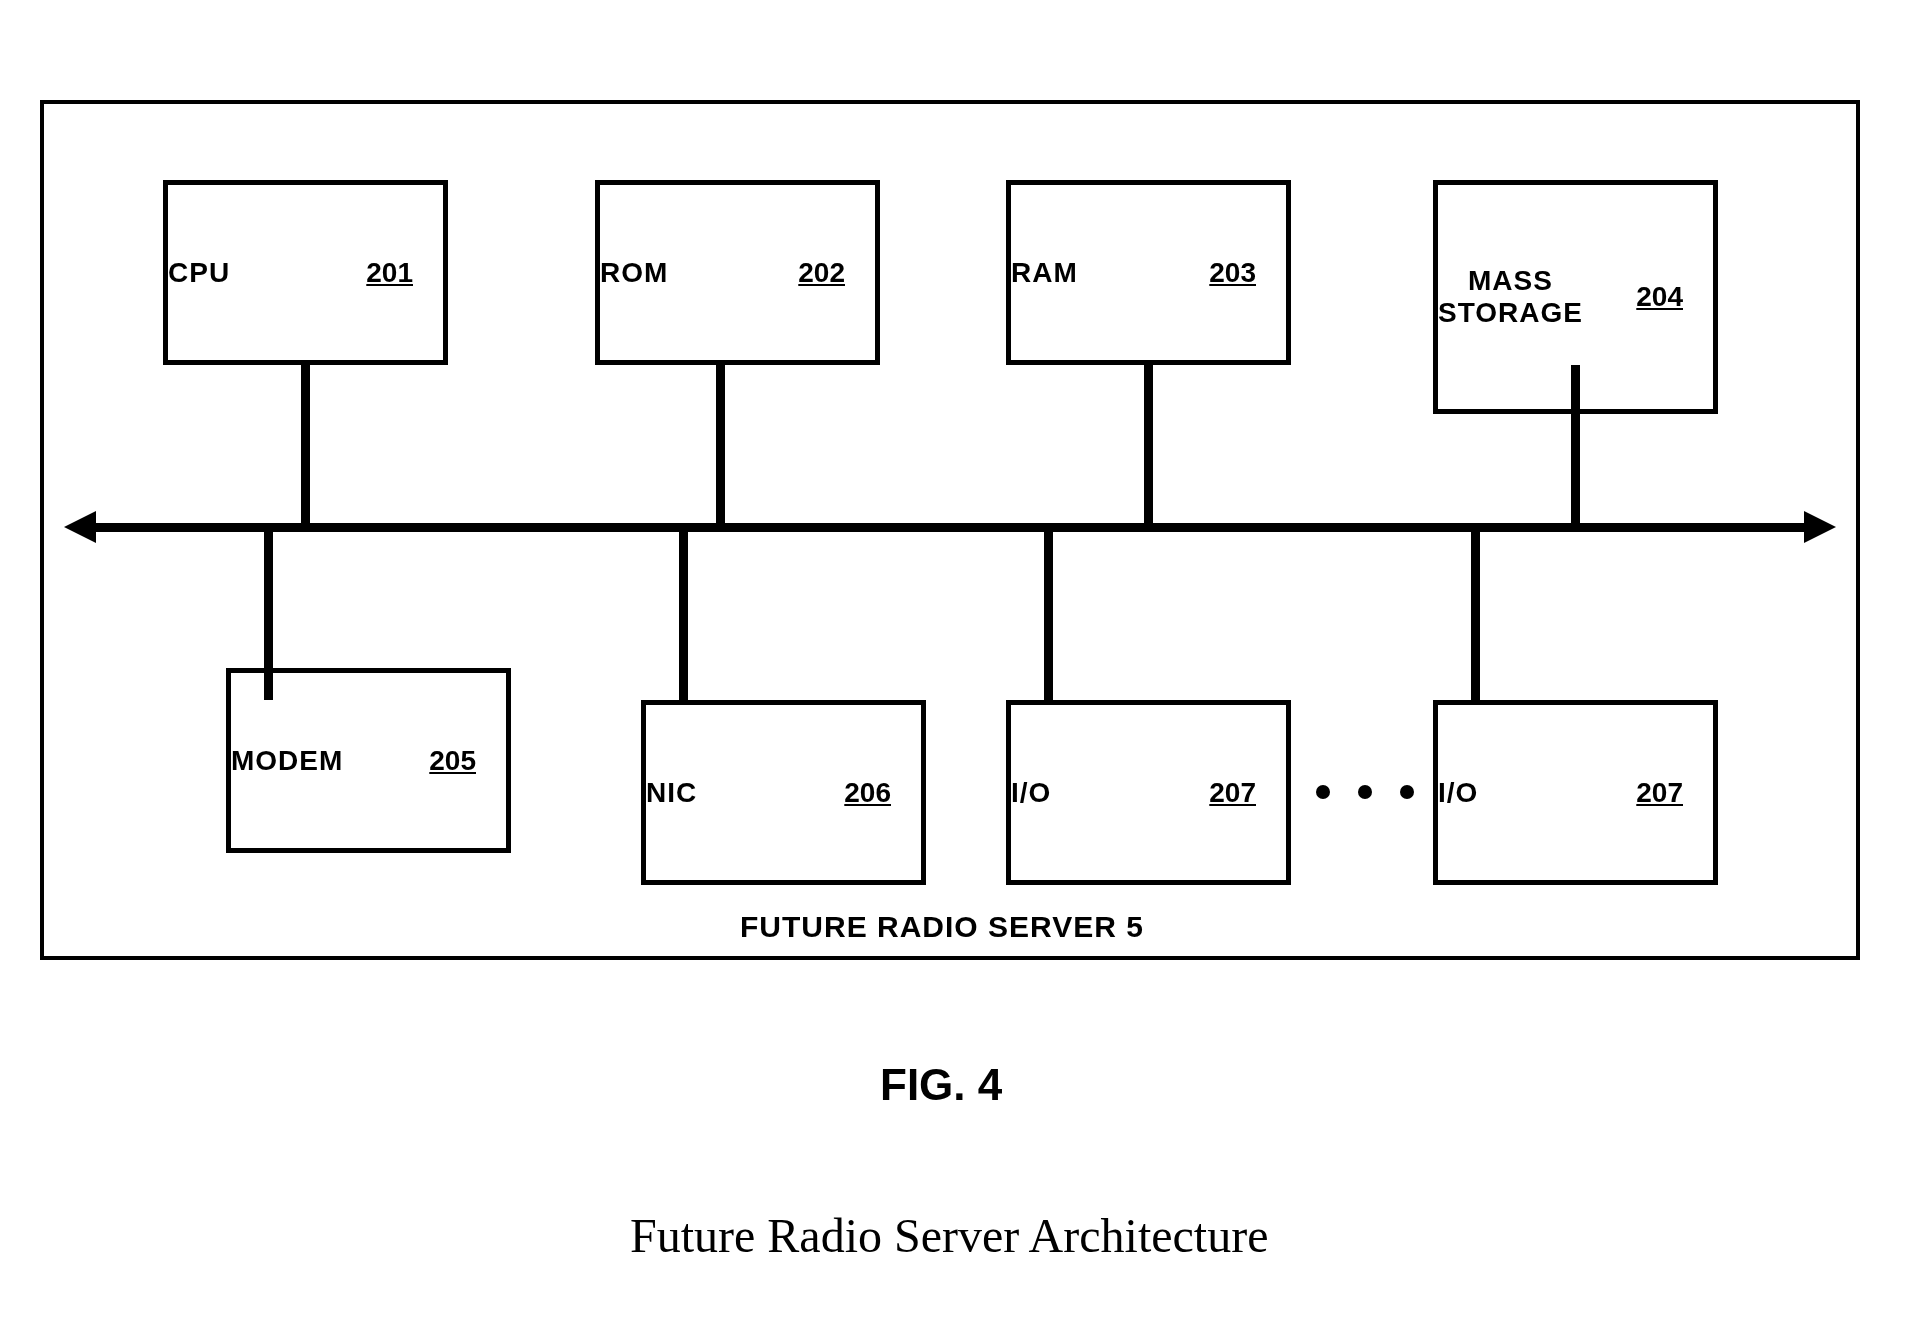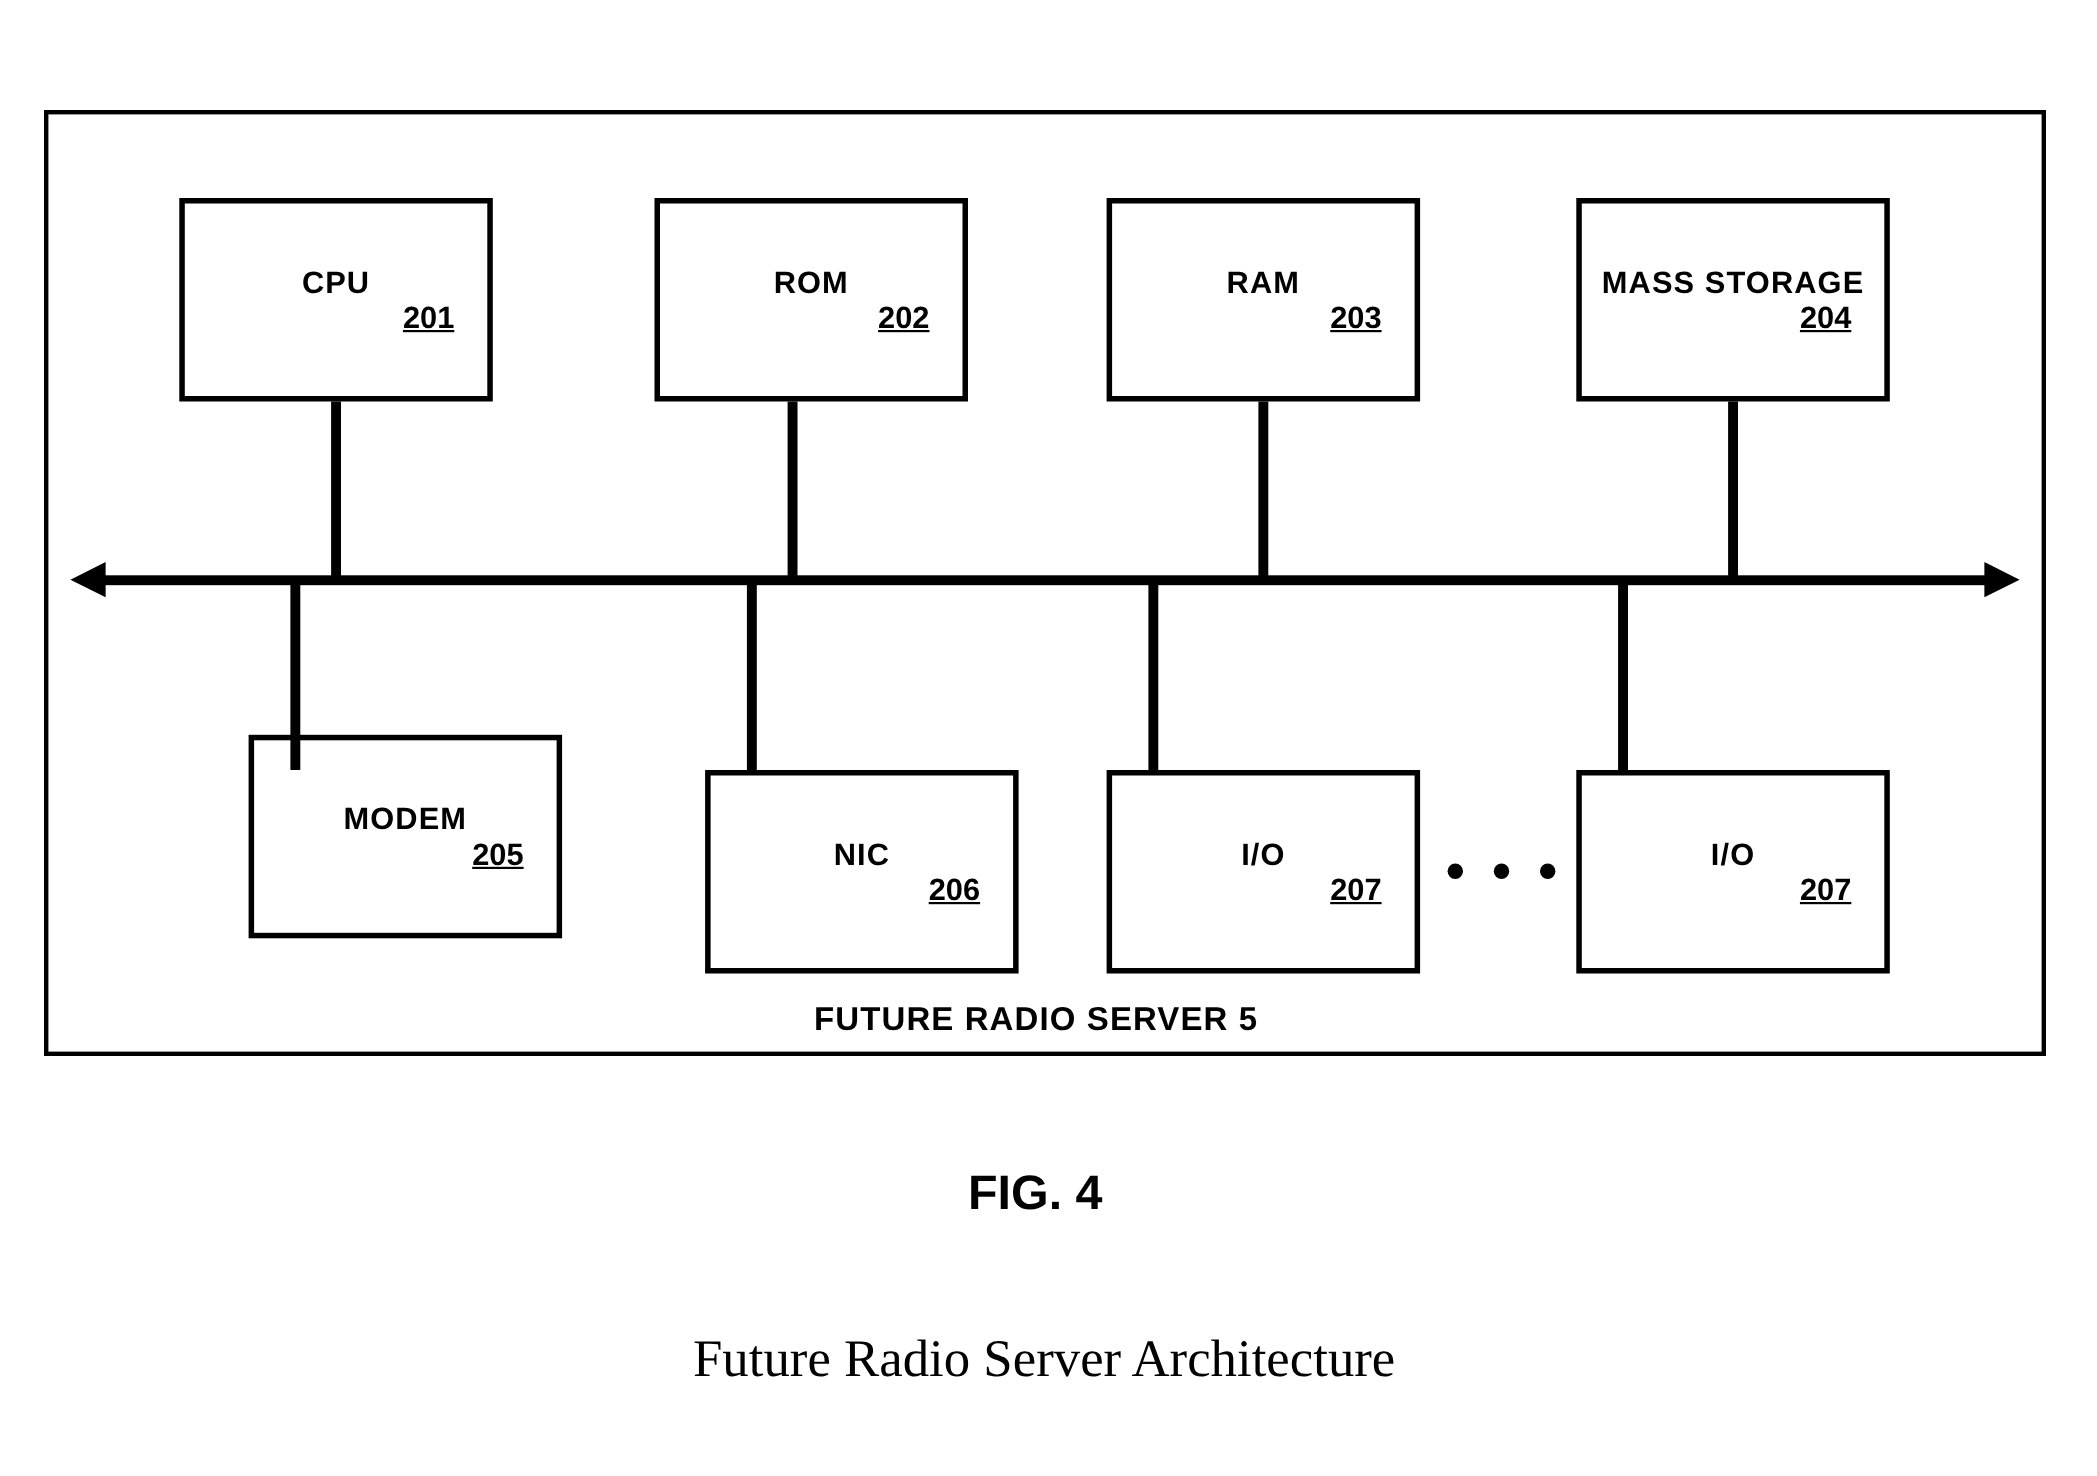--- a/index.html
+++ b/index.html
@@ -24,21 +24,20 @@
     height: 860px;
     border: 4px solid #000;
     box-sizing: border-box;
   }
   .block {
     position: absolute;
     border: 5px solid #000;
     box-sizing: border-box;
     text-align: center;
     display: flex;
-    flex-direction: column;
     align-items: center;
     justify-content: center;
     background: #fff;
   }
   .block-label {
     font-weight: bold;
     font-size: 28px;
     letter-spacing: 1px;
   }
   .block-num {
@@ -127,21 +126,21 @@
     <div class="block-inner"><span class="block-num">202</span></div>
   </div>
   <div class="stub-line" style="left:716px; top:365px; height:160px;"></div>
 
   <div class="block" style="left:1006px; top:180px; width:285px; height:185px;">
     <div class="block-label">RAM</div>
     <div class="block-inner"><span class="block-num">203</span></div>
   </div>
   <div class="stub-line" style="left:1144px; top:365px; height:160px;"></div>
 
-  <div class="block" style="left:1433px; top:180px; width:285px; height:185px;">
+  <div class="block" style="left:1433px; top:180px; width:285px; height:234px;">
     <div class="block-label">MASS STORAGE</div>
     <div class="block-inner"><span class="block-num">204</span></div>
   </div>
   <div class="stub-line" style="left:1571px; top:365px; height:160px;"></div>
 
   <div class="block" style="left:226px; top:668px; width:285px; height:185px;">
     <div class="block-label">MODEM</div>
     <div class="block-inner"><span class="block-num">205</span></div>
   </div>
   <div class="stub-line" style="left:264px; top:530px; height:170px;"></div>

